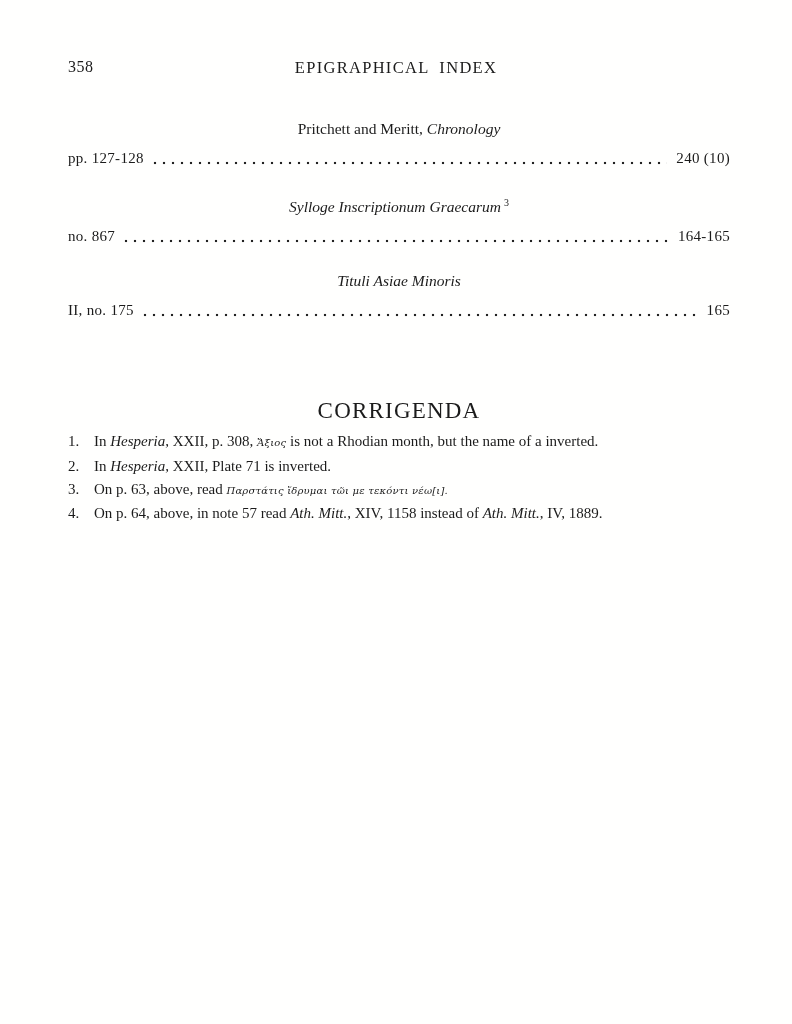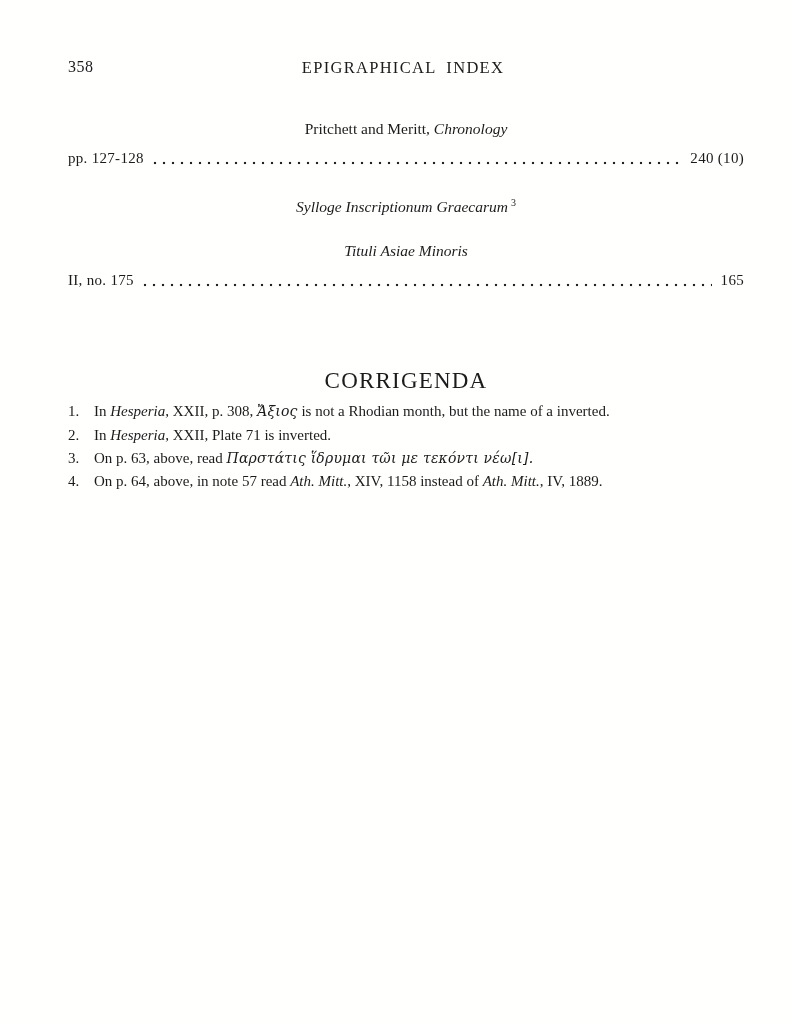--- a/index.html
+++ b/index.html
@@ -13,21 +13,21 @@
     height: 1024px;
     overflow: hidden;
     font-family: "Liberation Serif", "DejaVu Serif", serif;
     color: #1b1b1b;
   }
   .page {
     position: relative;
     width: 792px;
     height: 1024px;
     background: #fffffe;
-    padding: 58px 48px 0 68px;
+    padding: 58px 62px 0 68px;
   }
 
   
   .header {
     position: relative;
     height: 19px;
   }
   .pagenum {
     font-size: 16px;
     letter-spacing: 0.5px;
@@ -102,21 +102,21 @@
     flex: 0 0 26px;
     width: 26px;
   }
   .corr-text { flex: 1 1 auto; }
 
   .roman  { font-style: normal; }
   .italic { font-style: italic; }
   .greek  {
     font-style: italic;
     font-family: "DejaVu Serif", serif;
-    font-size: 14px;
+    font-size: 10px;
     letter-spacing: 0.2px;
   }
 </style>
 </head>
 <body>
 
 <div class="page">
 
   <div class="header">
     <span class="pagenum">358</span>
@@ -127,20 +127,25 @@
     <h3 class="section-heading first"><span class="roman">Pritchett and Meritt, </span><span class="italic">Chronology</span></h3>
     <div class="entry">
       <span class="entry-label">pp. 127-128</span>
       <span class="leader"></span>
       <span class="entry-page">240 (10)</span>
     </div>
   </section>
 
   <section>
     <h3 class="section-heading"><span class="italic">Sylloge Inscriptionum Graecarum</span><sup>3</sup></h3>
+    <div class="entry">
+      <span class="entry-label">no. 867</span>
+      <span class="leader"></span>
+      <span class="entry-page">164-165</span>
+    </div>
   </section>
 
   <section>
     <h3 class="section-heading"><span class="italic">Tituli Asiae Minoris</span></h3>
     <div class="entry">
       <span class="entry-label">II, no. 175</span>
       <span class="leader"></span>
       <span class="entry-page">165</span>
     </div>
   </section>

